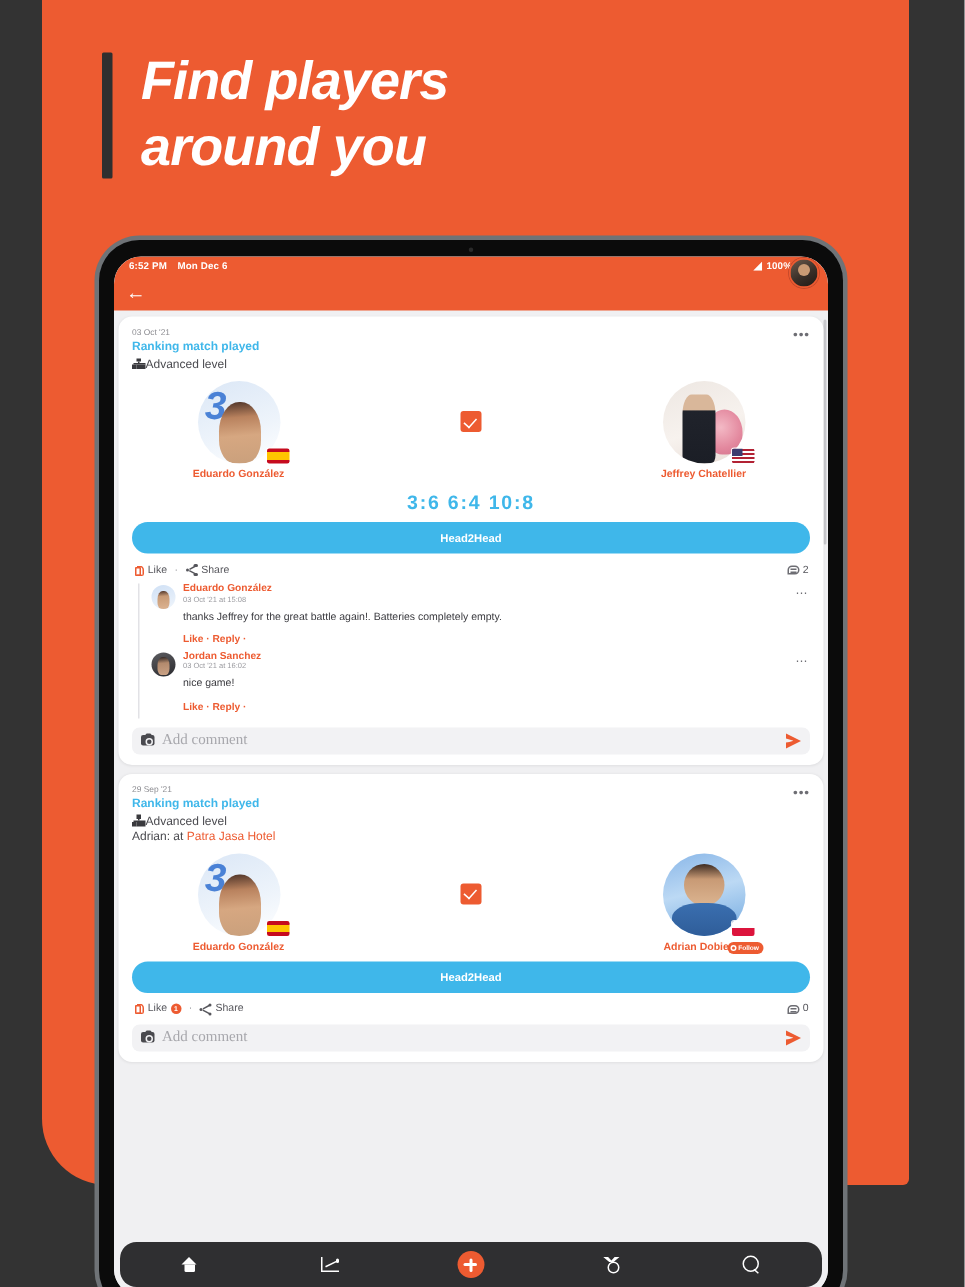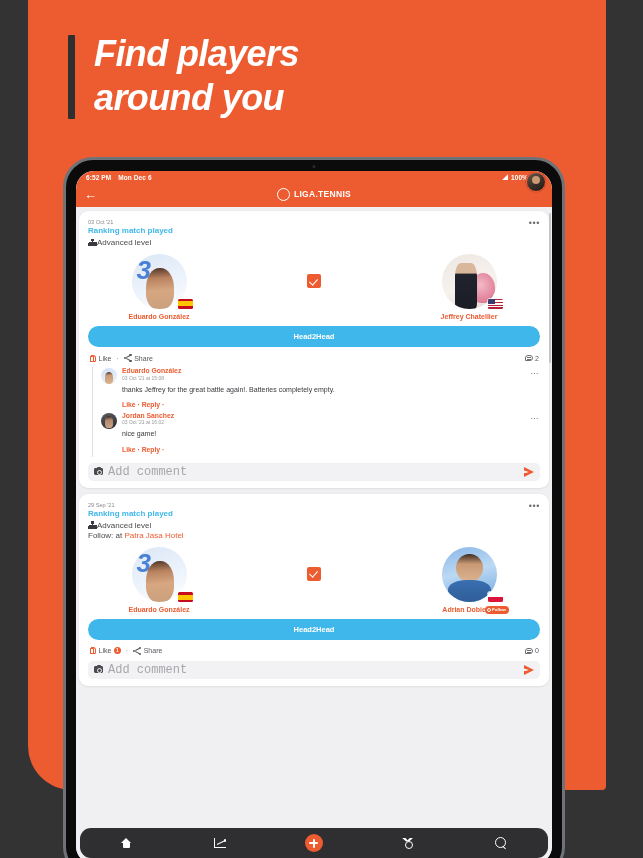--- a/index.html
+++ b/index.html
@@ -463,22 +463,22 @@
     content: ""; position: absolute; left: 2.5px; top: -1.5px;
     width: 4px; height: 1.6px; background: #4a4a4f; border-radius: 1px 1px 0 0;
   }
   .cam-ico:after {
     content: ""; position: absolute; left: 3px; top: 2px;
     width: 3px; height: 3px; border-radius: 50%;
     border: 0.8px solid #f2f2f4;
   }
   .cmt-input {
     flex: 1; border: none; background: transparent;
-    font-family: Liberation Mono, monospace;
-    font-size: 12px; color: #3a3a3f; outline: none;
+    font-family: Liberation Serif, serif;
+    font-size: 10px; color: #3a3a3f; outline: none;
   }
   .cmt-input::placeholder { color: #a7a7ac; }
   .send-ico {
     width: 0; height: 0; flex: none;
     border-left: 10px solid #ED5B31;
     border-top: 5px solid transparent;
     border-bottom: 5px solid transparent;
     cursor: pointer;
     position: relative;
   }
@@ -597,24 +597,20 @@
           </div>
           <div class="status-right">
             <span class="wifi-ico">◢</span>
             <span>100%</span>
             <span class="batt"></span>
           </div>
         </div>
 
         <div class="appbar">
           <span class="back-arrow">←</span>
-          <div class="brand">
-            <span class="brand-logo"></span>
-            <span class="brand-name">LIGA.TENNIS</span>
-          </div>
           <span class="avatar-top"></span>
         </div>
       </div>
 
       <div class="feed">
         <div class="scrollbar"></div>
 
         <div class="card">
           <span class="kebab">•••</span>
           <div class="post-date">03 Oct '21</div>
@@ -642,20 +638,21 @@
             <div class="winner-box"></div>
             <div class="player">
               <div class="pf-wrap">
                 <div class="pf jeffrey"></div>
                 <span class="flag us"></span>
               </div>
               <div class="pname">Jeffrey Chatellier</div>
             </div>
           </div>
 
+          <div class="score">3:6  6:4  10:8</div>
           <div class="h2h">Head2Head</div>
 
           <div class="engage">
             <div class="engage-left">
               <span class="eitem">
                 <span class="thumb-ico"></span>
                 <span>Like</span>
               </span>
               <span class="dotsep">·</span>
               <span class="eitem">
@@ -712,21 +709,21 @@
                 <i></i>
                 <i></i>
                 <i></i>
                 <i></i>
                 <i></i>
                 <i></i>
               </span>
             <span>Advanced level</span>
           </div>
           <div class="played-row">
-            <span>Follow: at </span><span class="venue">Patra Jasa Hotel</span>
+            <span>Adrian: at </span><span class="venue">Patra Jasa Hotel</span>
           </div>
 
           <div class="match">
             <div class="player">
               <div class="pf-wrap">
                 <div class="pf eduardo"></div>
                 <span class="flag es"></span>
               </div>
               <div class="pname">Eduardo González</div>
             </div>

